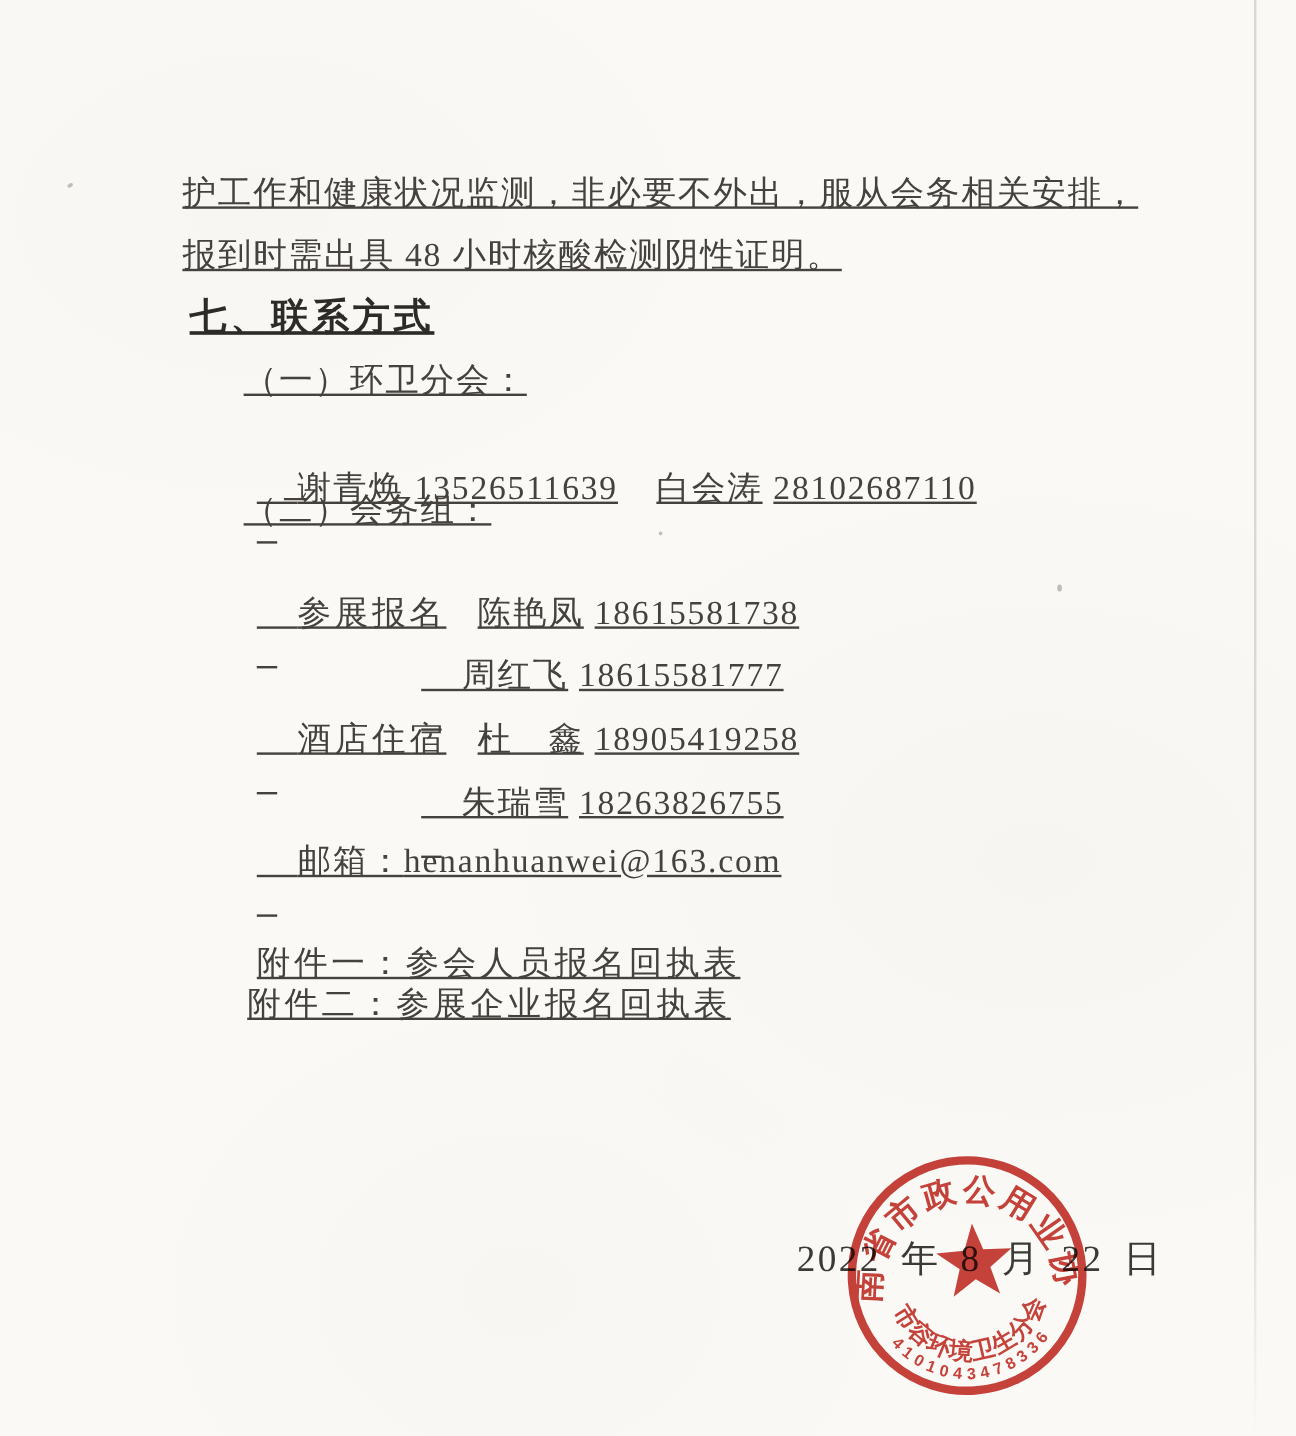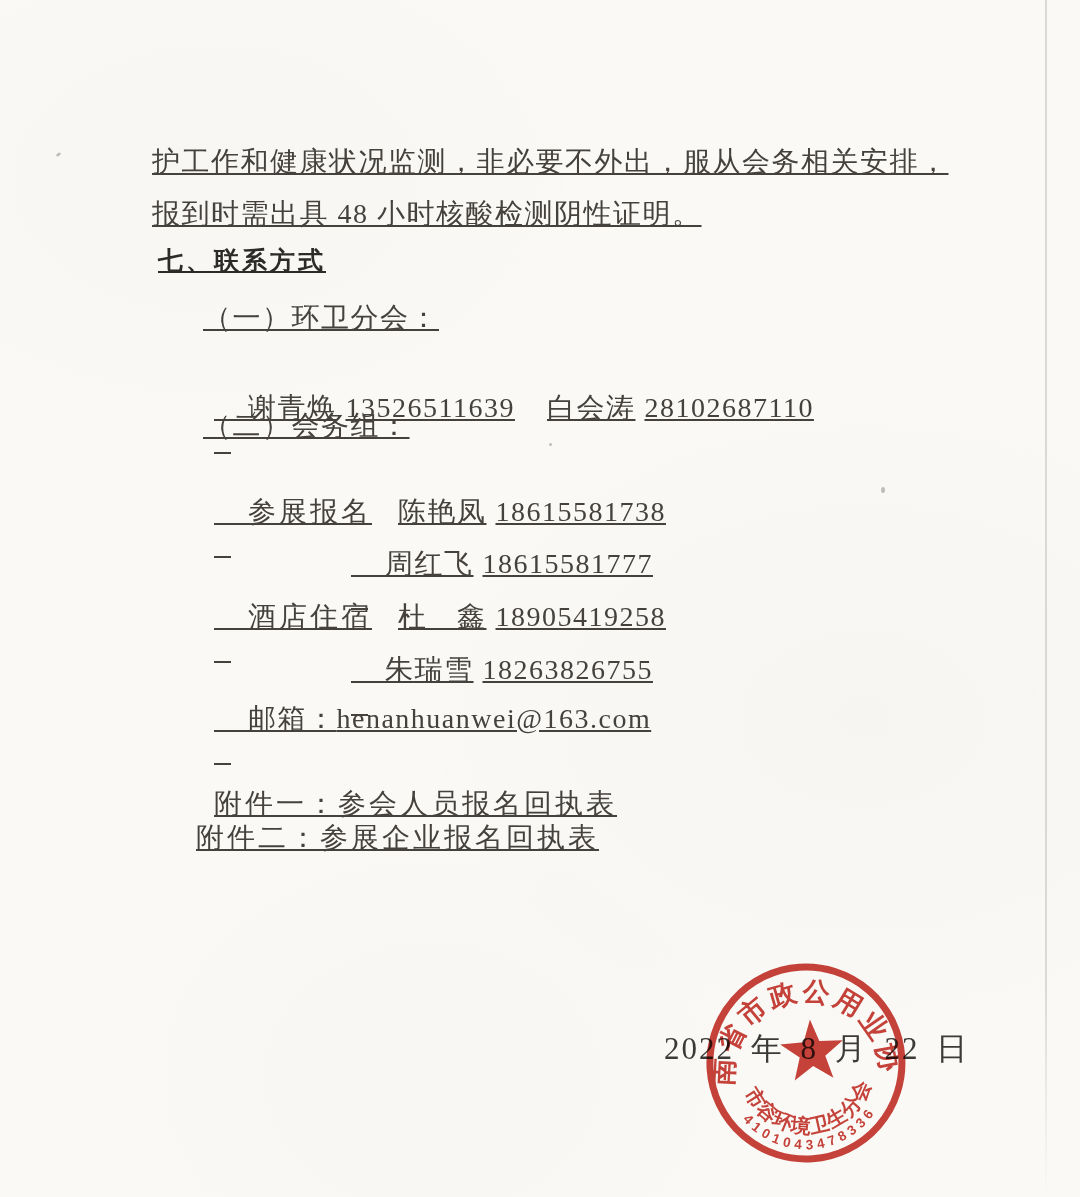--- a/index.html
+++ b/index.html
@@ -21,21 +21,21 @@
     background:linear-gradient(#cfcecb 0%, #cfcecb 82%, transparent 100%);
     opacity:.75;
   }
   .speck{position:absolute;background:#8f8d89;border-radius:50%;opacity:.55;}
   .line{
     position:absolute;white-space:pre;color:#45423e;
     font-size:28px;letter-spacing:1.5px;line-height:1.2;text-decoration:underline;
   }
   .heading{
     font-family:"Liberation Sans","DejaVu Sans",sans-serif;
-    font-weight:bold;color:#2d2b28;font-size:25px;letter-spacing:3px;
+    font-weight:bold;color:#2d2b28;font-size:31px;letter-spacing:3px;
   }
   .gap-after-name{margin-left:9px;}
   .gap-second-contact{margin-left:32px;}
   .gap-after-label{margin-left:26px;}
   .label-spaced{letter-spacing:3px;}
   .date-line{
     position:absolute;left:664px;top:1028px;
     font-size:31px;letter-spacing:2px;word-spacing:7px;color:#3c3a37;
     white-space:pre;z-index:1;
   }
@@ -88,21 +88,21 @@
   <div class="line" style="left:351px;top:619px;">
     <span>朱瑞雪</span><span class="gap-after-name">18263826755</span>
   </div>
 
   <div class="line" style="left:214px;top:668px;">
     <span>邮箱：</span><span>henanhuanwei@163.com</span>
   </div>
 
   <div class="line label-spaced" style="left:214px;top:767px;margin-top:20px;">附件一：参会人员报名回执表</div>
 
-  <div class="line label-spaced" style="left:196px;top:821px;">附件二：参展企业报名回执表</div>
+  <div class="line label-spaced" style="left:206px;top:821px;">附件二：参展企业报名回执表</div>
 
   <div class="date-line">2022 年 8 月 22 日</div>
 
   <svg class="seal" viewBox="0 0 212 212">
     <defs>
       <path id="sealOuterArc" d="M 33.4 131 A 74 74 0 1 1 178.6 131" fill="none"></path>
       <path id="sealInnerArc" d="M 46 137 A 66.5 66.5 0 0 0 166 137" fill="none"></path>
       <path id="sealNumArc" d="M 28.5 138 A 83 83 0 0 0 183.5 138" fill="none"></path>
     </defs>
 

